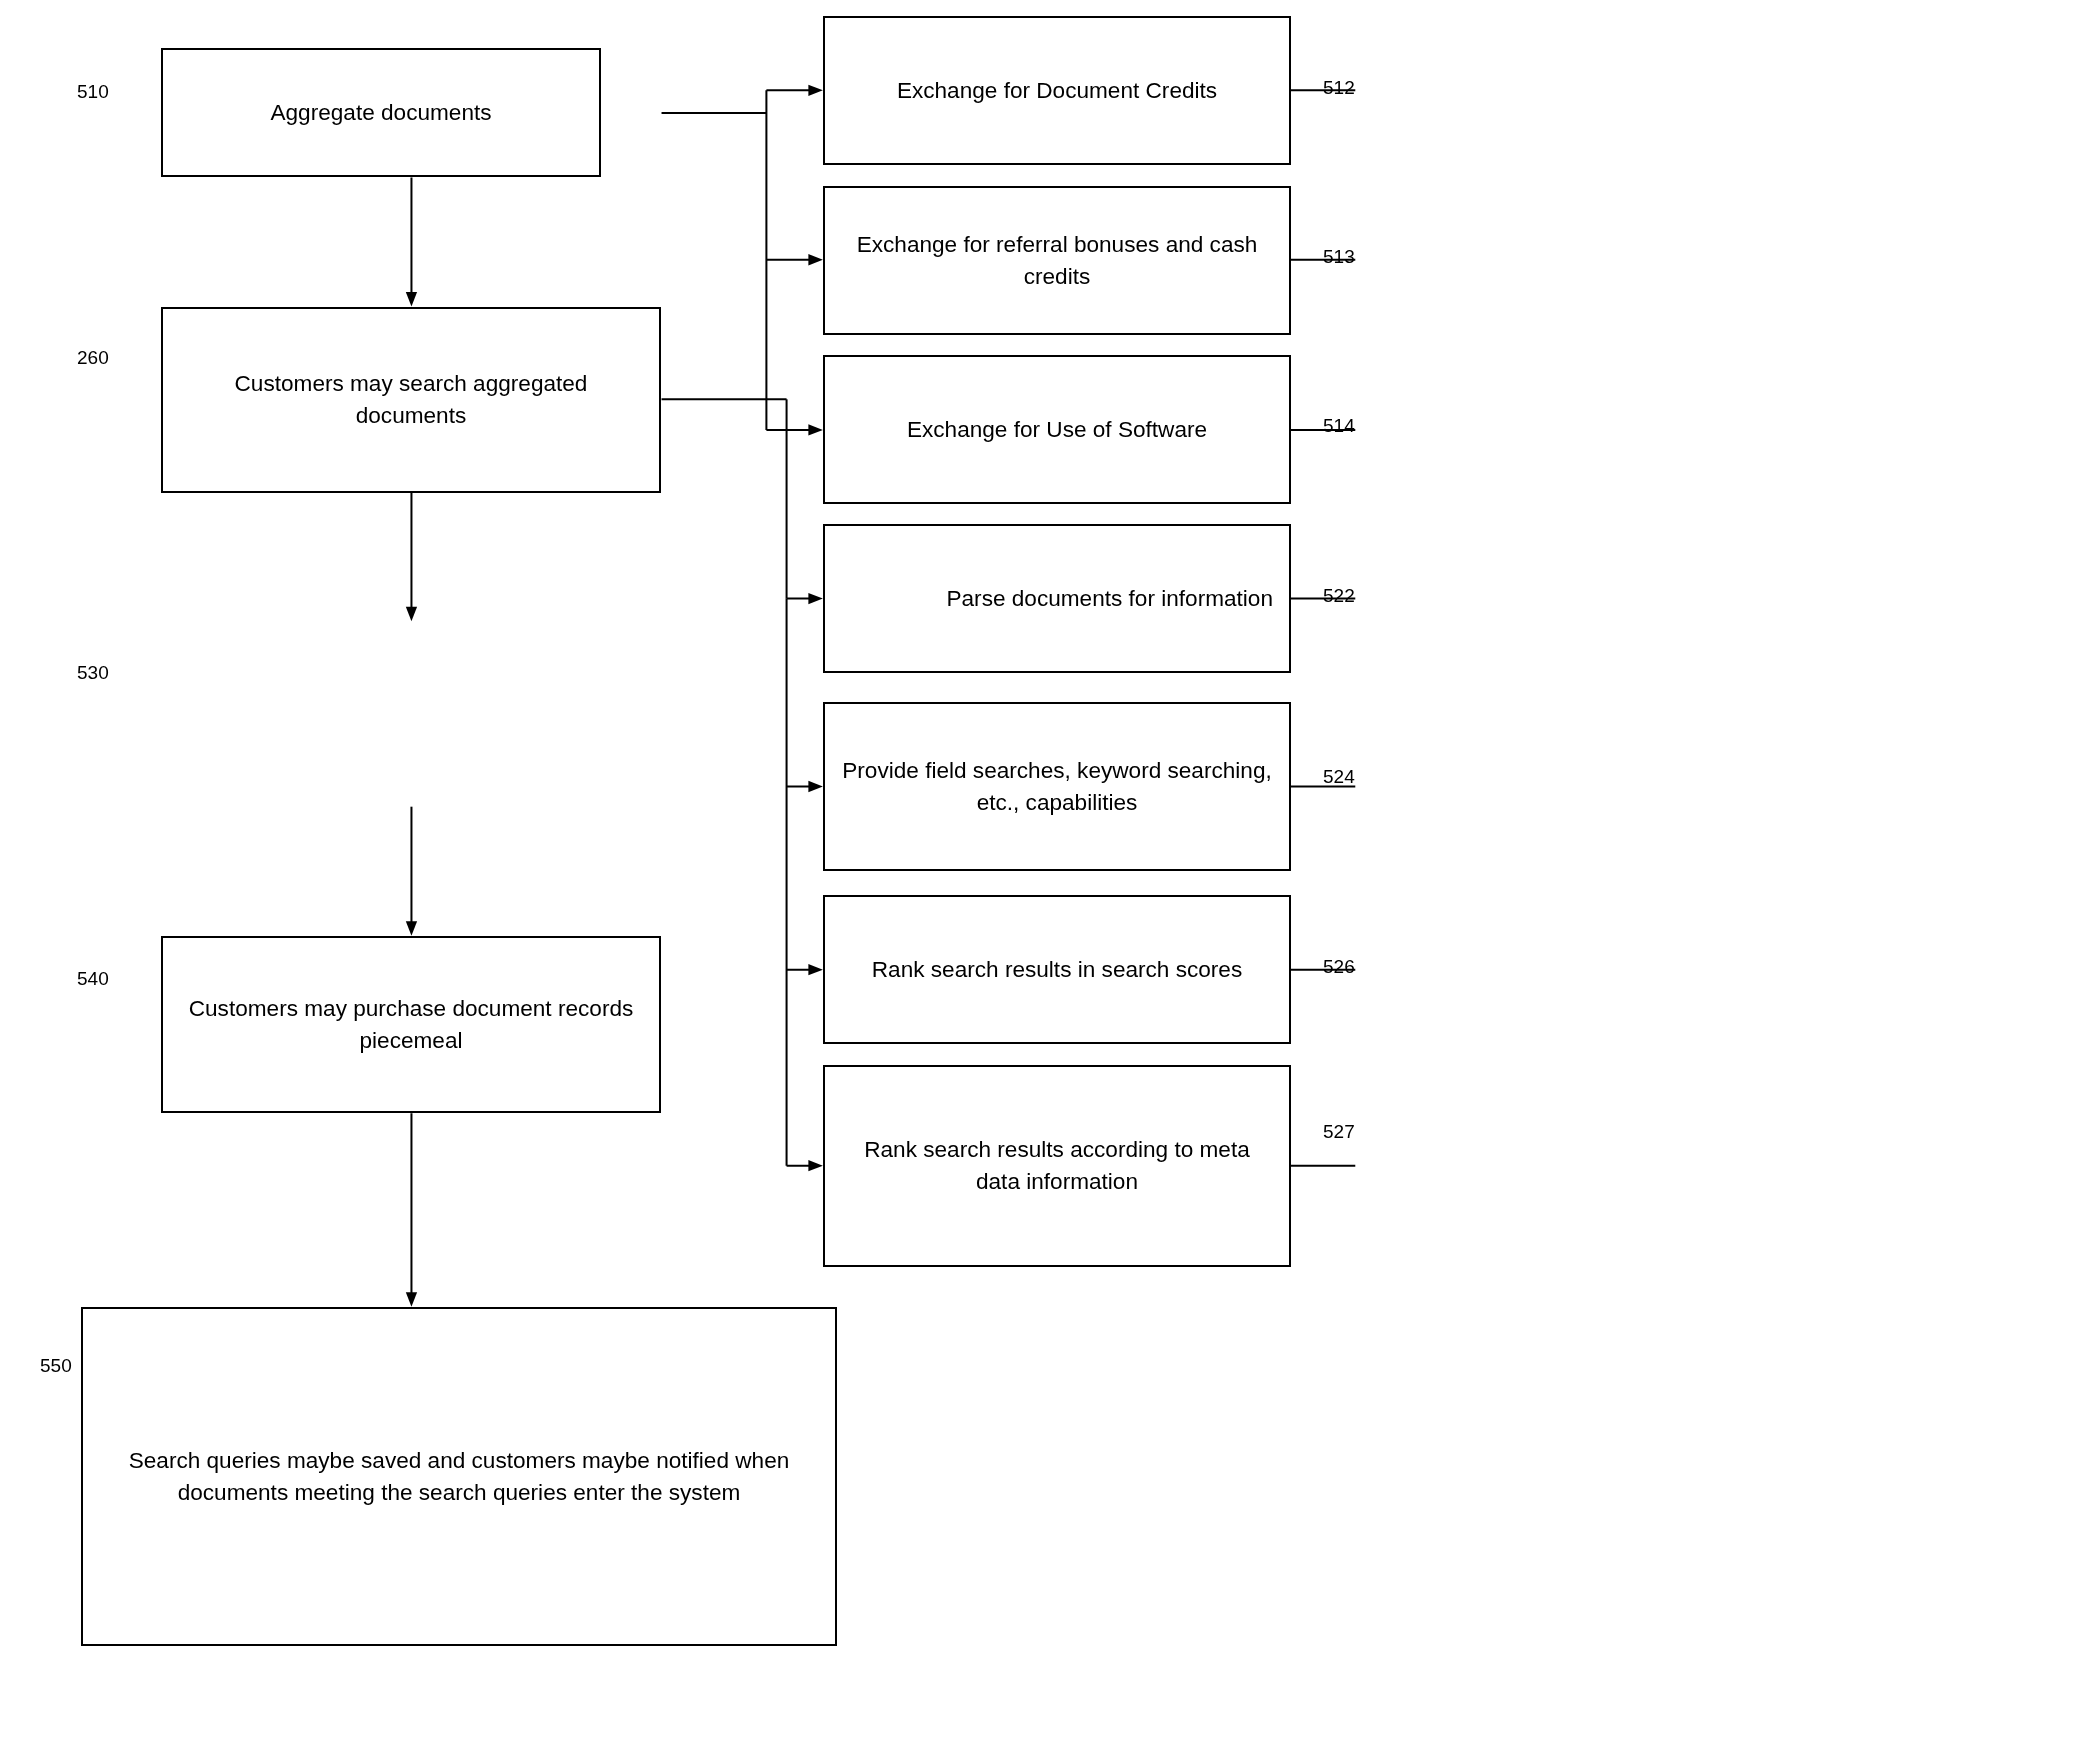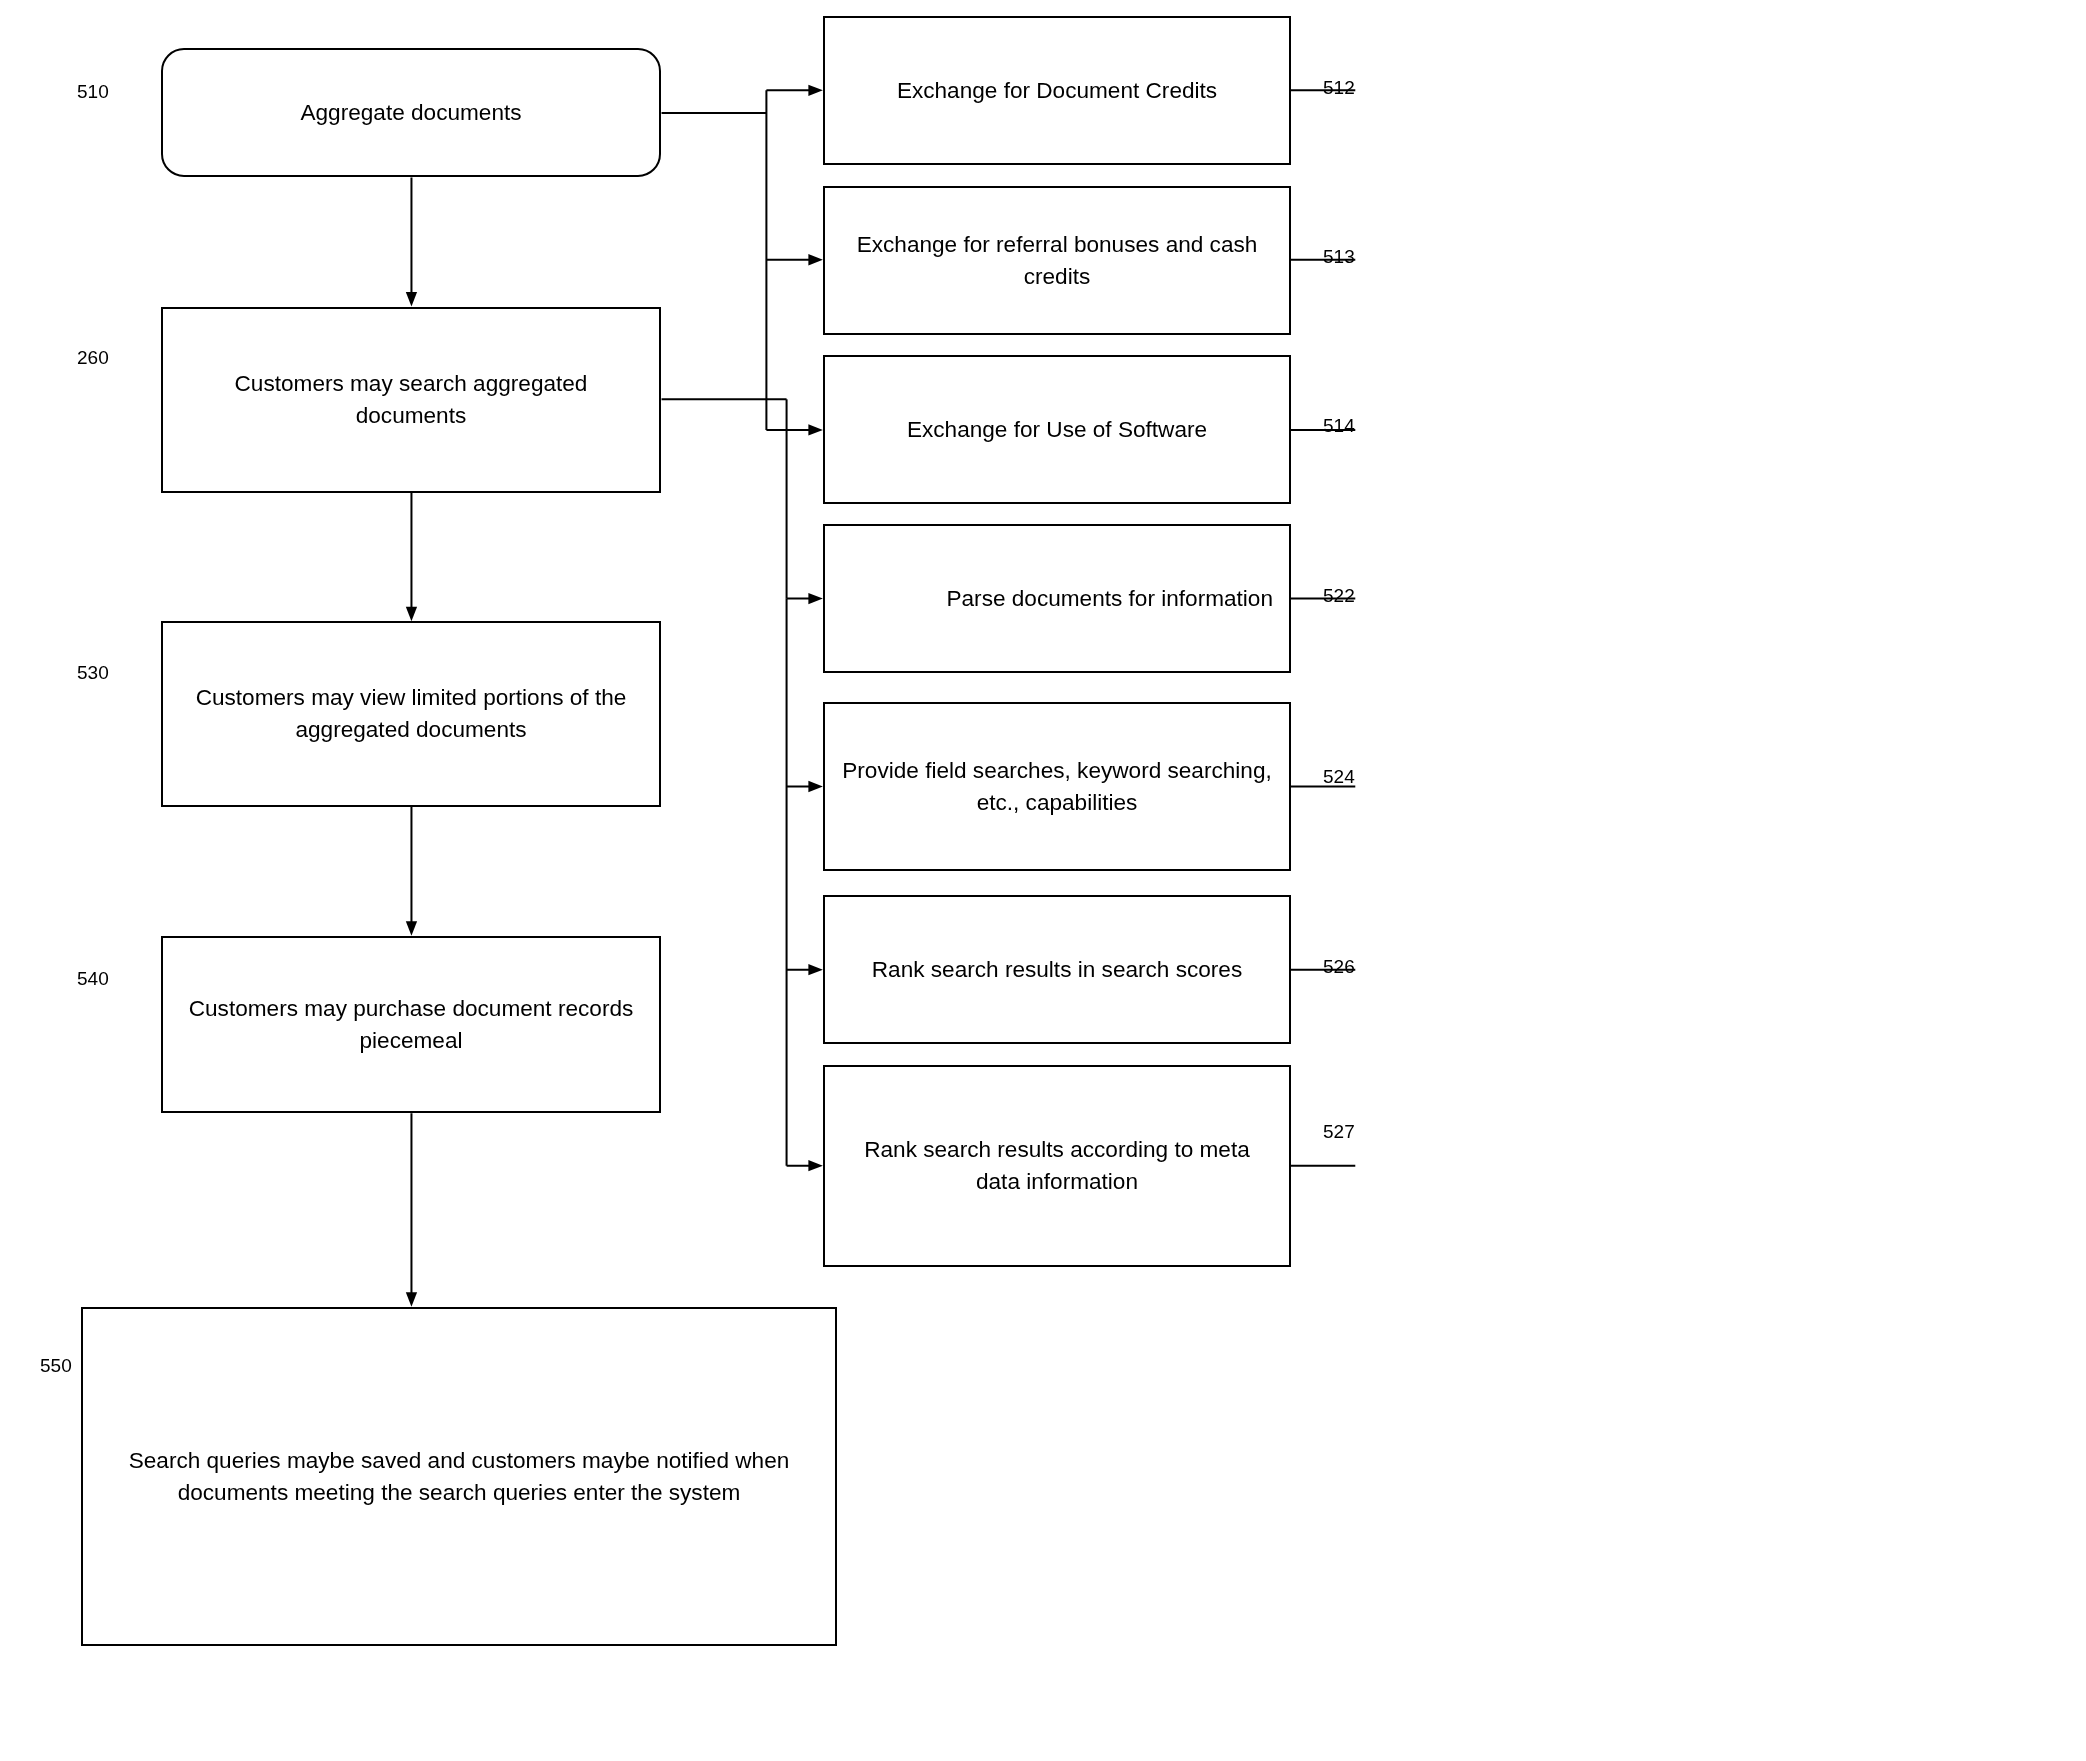--- a/index.html
+++ b/index.html
@@ -27,21 +27,21 @@
       display: flex;
       align-items: center;
       justify-content: center;
       text-align: center;
       font-size: 22.6px;
       line-height: 1.4;
       padding: 8px 16px;
     }
 
     
-    .box-510 { left: 161px; top: 48px; width: 500px; height: 129px; border-radius: 23px; }
+    .box-510 { left: 161px; top: 48px; width: 440px; height: 129px; }
     .box-520 { left: 161px; top: 307px; width: 500px; height: 186px; }
     .box-530 { left: 161px; top: 621px; width: 500px; height: 186px; }
     .box-540 { left: 161px; top: 936px; width: 500px; height: 177px; }
     .box-550 { left: 81px; top: 1307px; width: 756px; height: 339px; }
 
     
     .box-512 { left: 823px; top: 16px; width: 468px; height: 149px; }
     .box-513 { left: 823px; top: 186px; width: 468px; height: 149px; }
     .box-514 { left: 823px; top: 355px; width: 468px; height: 149px; }
     .box-522 { left: 823px; top: 524px; width: 468px; height: 149px; justify-content: flex-end; }
@@ -134,23 +134,20 @@
   <div class="box box-510">
     <span class="label-text">Aggregate documents</span>
   </div>
   <span class="ref-num" style="left:77px; top:81px;">510</span>
 
   <div class="box box-520">
     <span class="label-text">Customers may search aggregated documents</span>
   </div>
   <span class="ref-num" style="left:77px; top:347px;">260</span>
 
-  <div class="box box-530">
-    <span class="label-text">Customers may view limited portions of the aggregated documents</span>
-  </div>
   <span class="ref-num" style="left:77px; top:662px;">530</span>
 
   <div class="box box-540">
     <span class="label-text">Customers may purchase document records piecemeal</span>
   </div>
   <span class="ref-num" style="left:77px; top:968px;">540</span>
 
   <div class="box box-550">
     <span class="label-text">Search queries maybe saved and customers maybe notified when documents meeting the search queries enter the system</span>
   </div>

